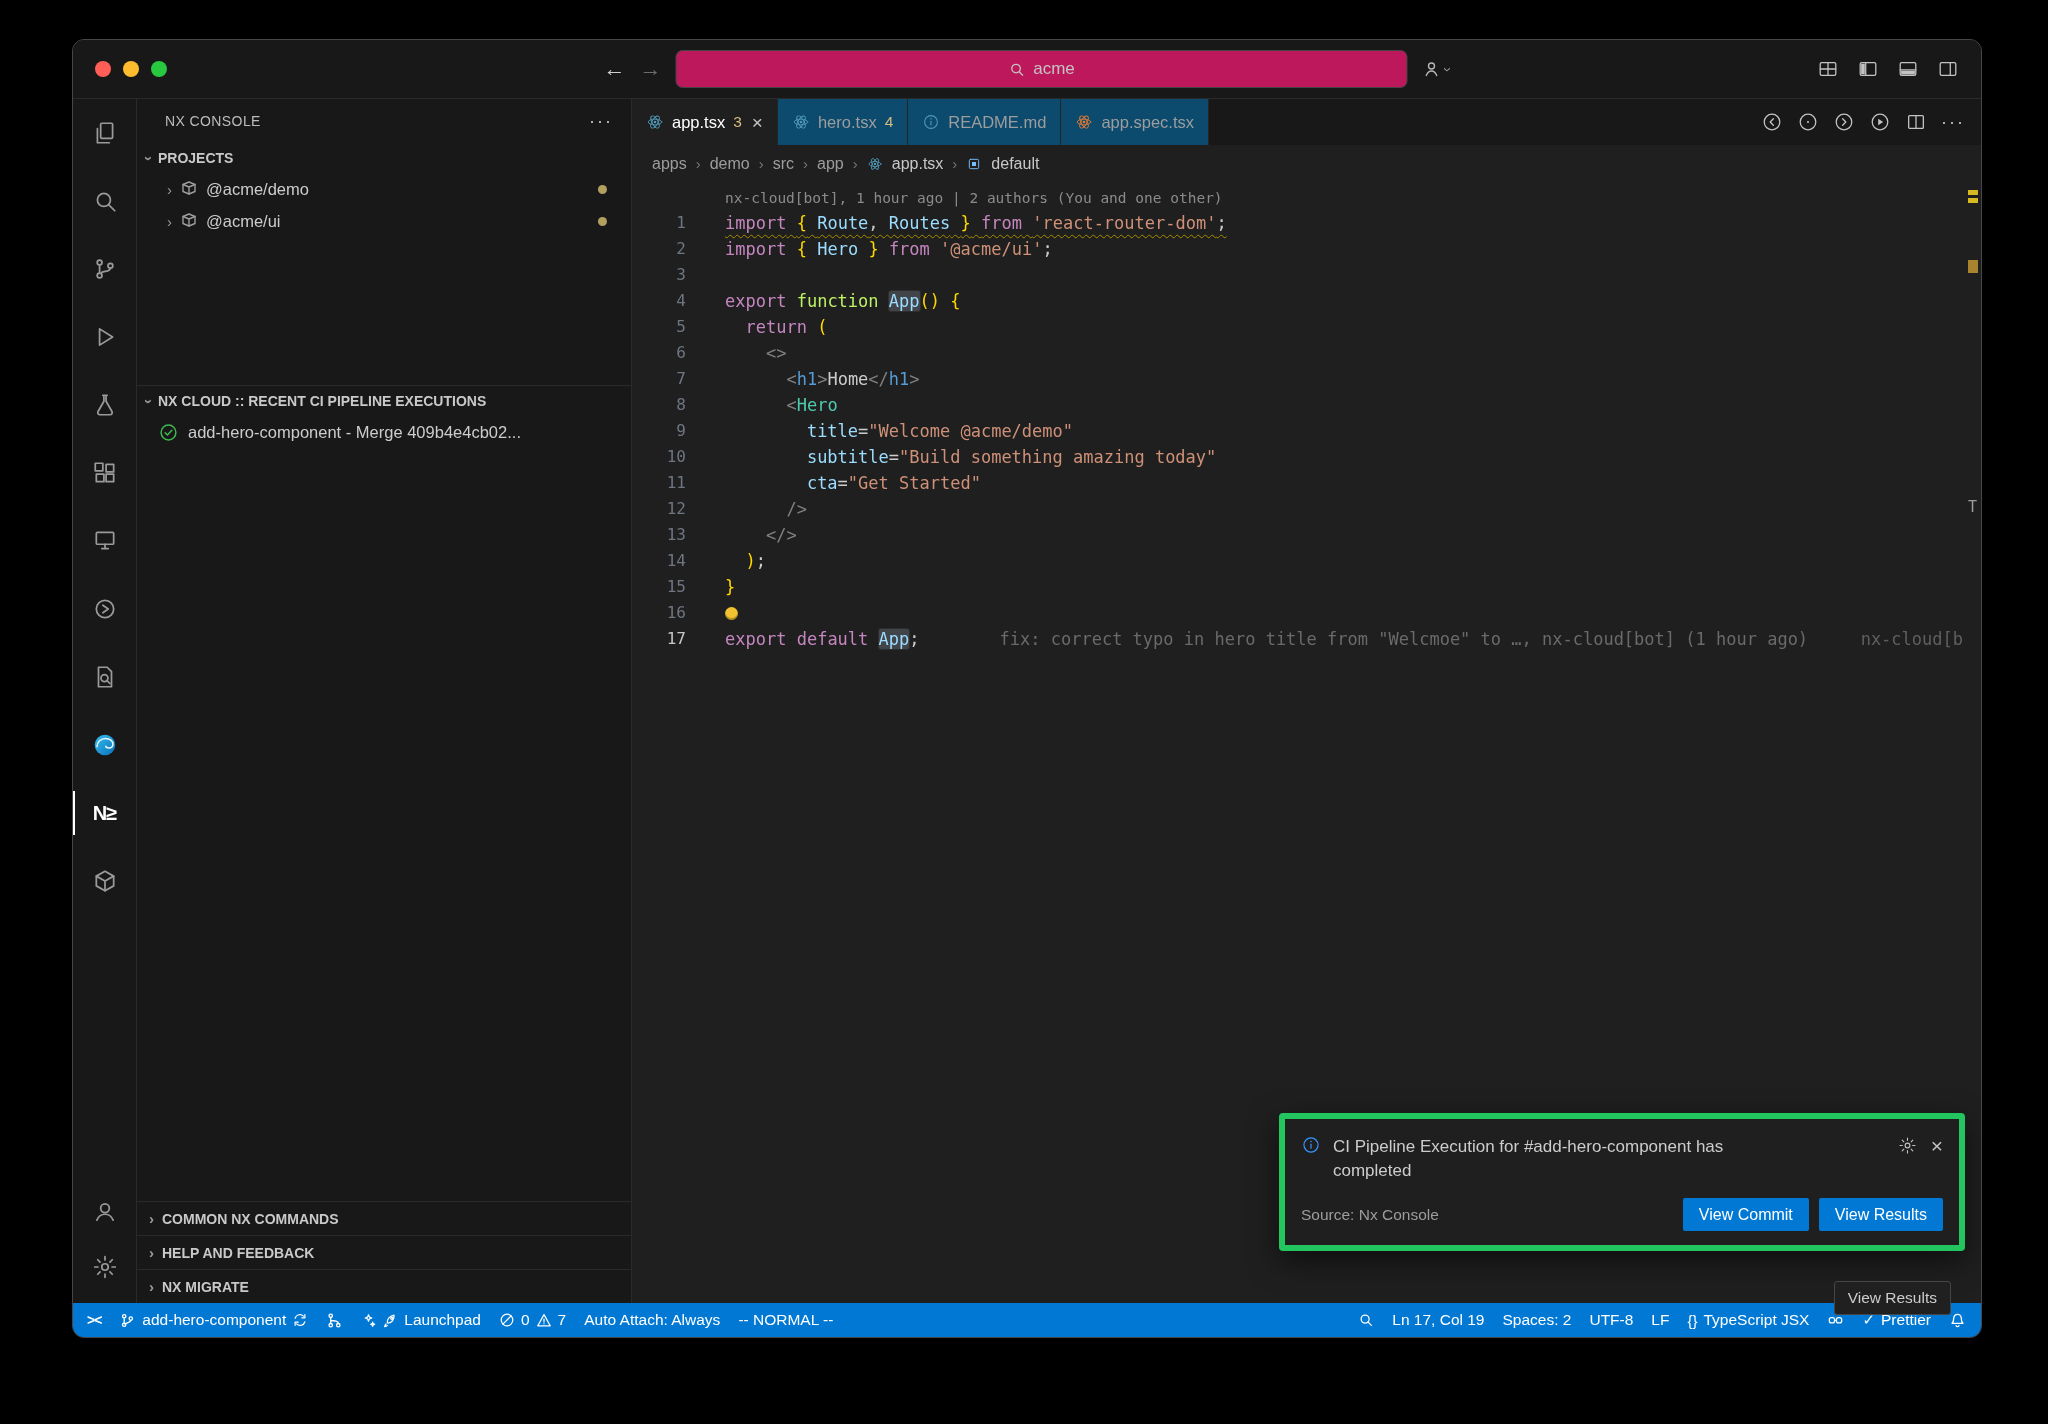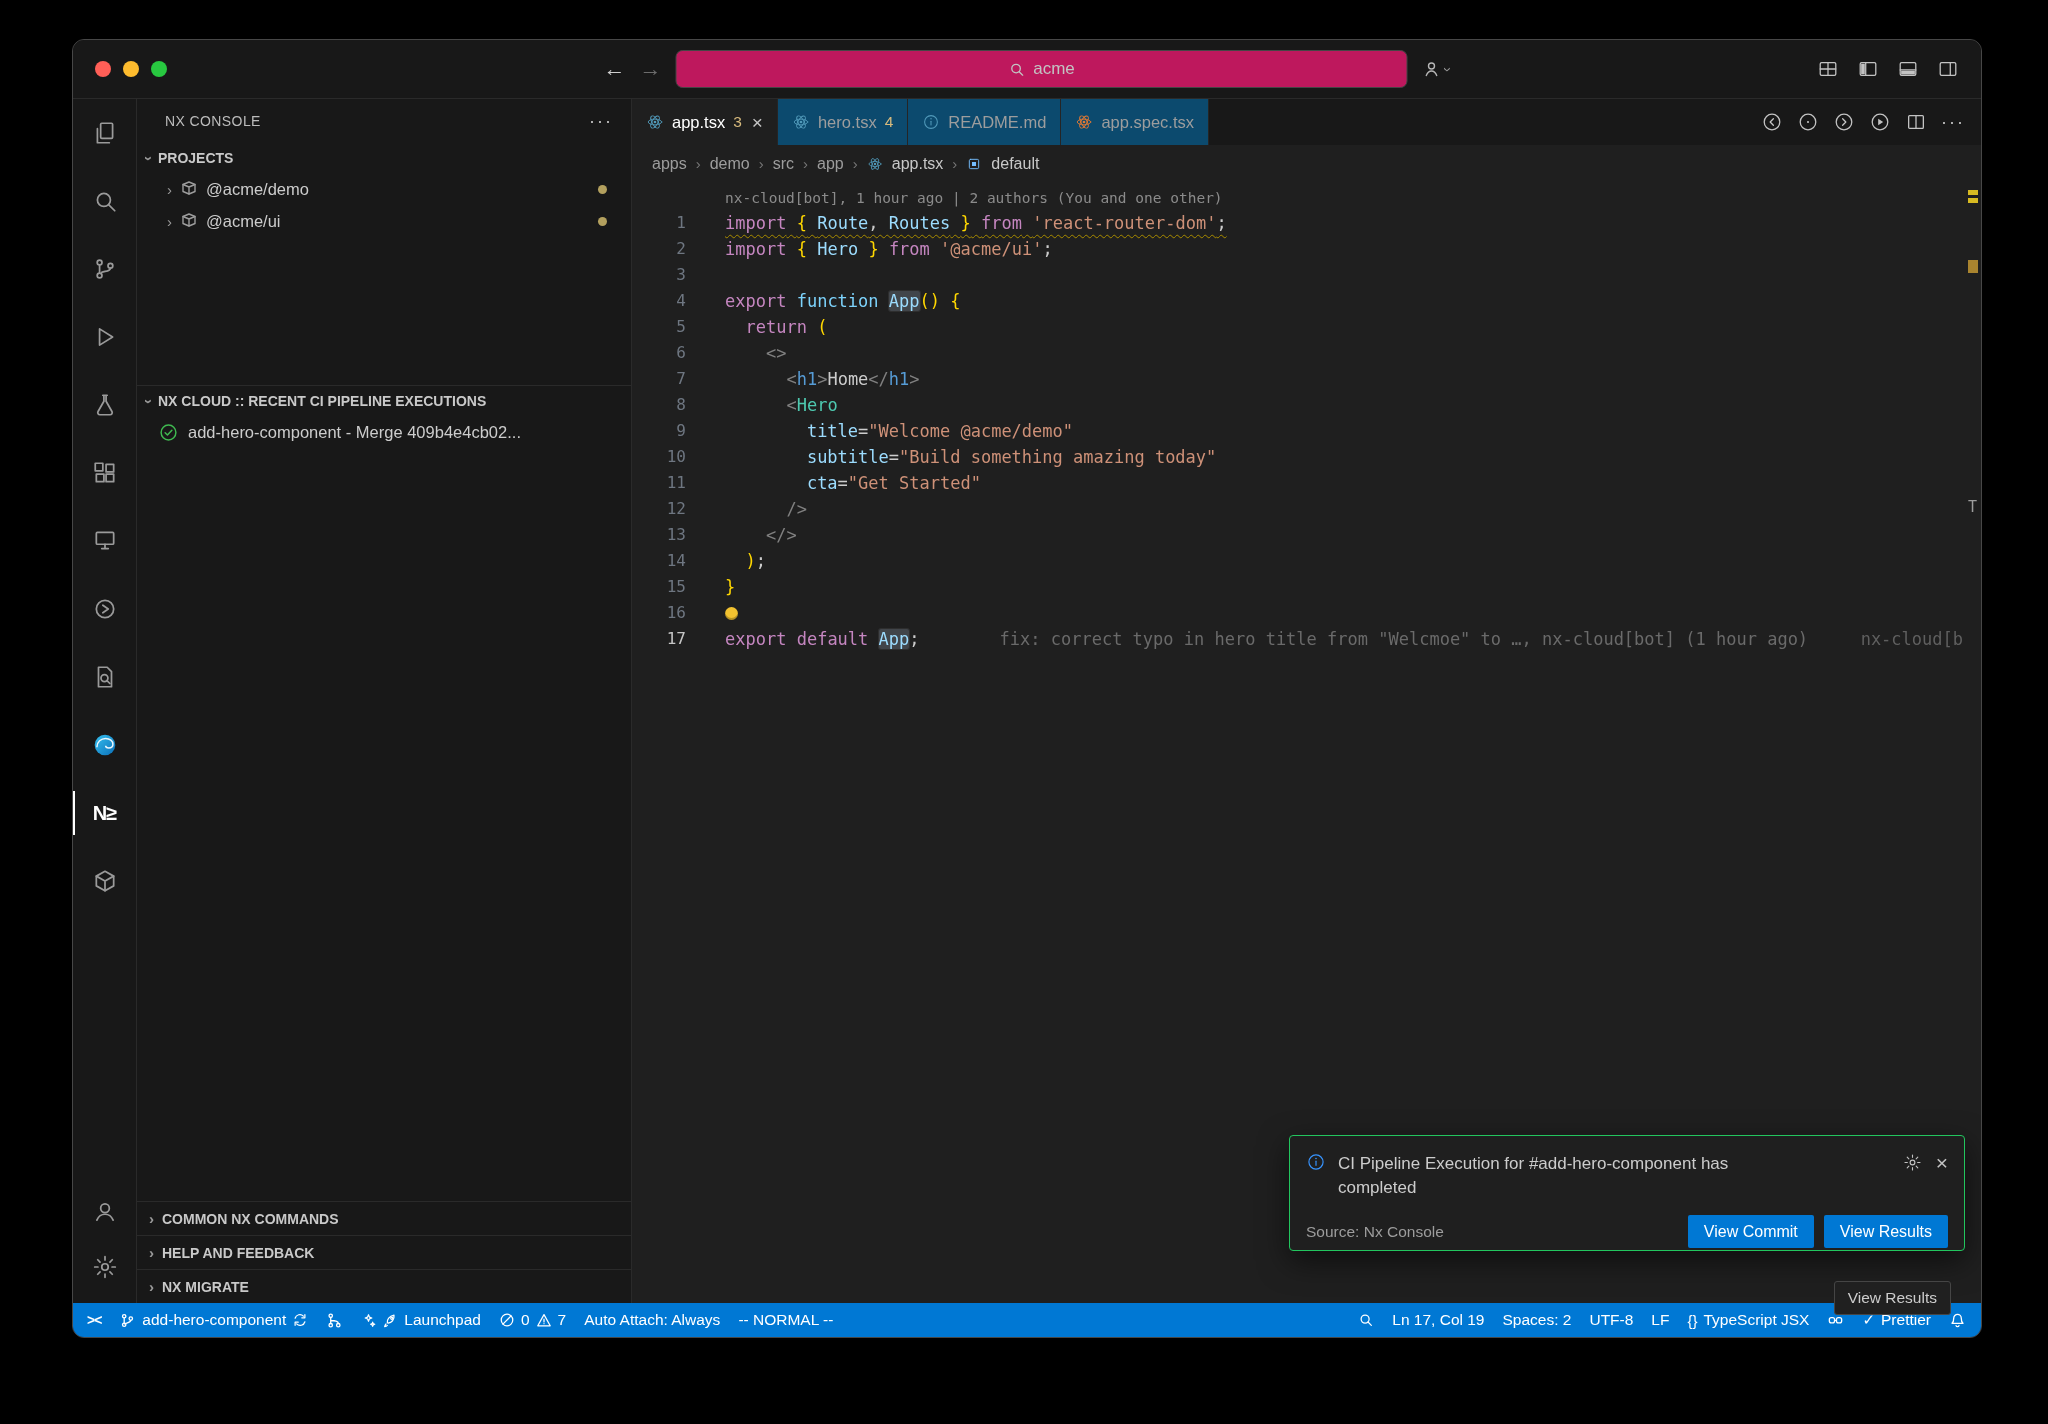--- a/index.html
+++ b/index.html
@@ -85,39 +85,39 @@
   
   .code-area{flex:1;position:relative;padding-top:4px;overflow:hidden;
     font-family:"DejaVu Sans Mono",monospace;font-size:17px;line-height:26px;}
   .code-line{display:flex;white-space:pre;height:26px;position:relative;}
   .ln{flex:0 0 54px;width:54px;text-align:right;color:#6e7681;font-size:16px;}
   .ln.active{color:#c6c6c6;}
   .lc{padding-left:39px;color:#cccccc;flex:1;}
   .lens-line{height:24px;line-height:24px;display:flex;white-space:pre;}
   .lens-pad{flex:0 0 54px;}
   .lens{padding-left:39px;color:#8b8b8b;font-size:14.5px;font-family:"DejaVu Sans Mono",monospace;}
-  .tk-kw{color:#c586c0}.tk-k2{color:#7dd3fc}.tk-v{color:#9cdcfe}.tk-s{color:#ce9178}
+  .tk-kw{color:#c586c0}.tk-k2{color:#bef264}.tk-v{color:#9cdcfe}.tk-s{color:#ce9178}
   .tk-fg{color:#cccccc}.tk-b1{color:#ffd700}.tk-jp{color:#808080}.tk-tg{color:#569cd6}.tk-cp{color:#4ec9b0}
   .tk-hl{color:#9cdcfe;background:rgba(99,108,118,.5);border-radius:2px;box-shadow:0 0 0 1px rgba(255,255,255,.07);}
   .squiggle{text-decoration-line:underline;text-decoration-style:wavy;text-decoration-color:#a88b00;
     text-decoration-thickness:1.3px;text-underline-offset:5px;}
   .inline-blame{color:#6a6a6a;margin-left:80px;}
   .edge-blame{position:absolute;right:18px;top:0;color:#5f5f5f;}
   .bulb{display:inline-block;width:13px;height:13px;border-radius:50%;background:#f2c230;
     position:relative;top:1px;box-shadow:inset 0 -2px 0 rgba(0,0,0,.25);}
   .ruler{position:absolute;right:0;top:0;bottom:0;width:16px;}
   .ruler .mark{position:absolute;right:3px;width:10px;}
   .ruler .m1{top:8px;height:5px;background:#d7ba22;}
   .ruler .m2{top:16px;height:5px;background:#d7ba22;}
   .ruler .m3{top:78px;height:13px;background:#a9842f;}
   .ruler .rl{position:absolute;right:4px;top:316px;color:#9d9d9d;font:15px "DejaVu Sans Mono",monospace;background:none;}
 
   
-  .toast{position:absolute;right:16px;bottom:52px;width:642px;background:#1f1f1f;border:1px solid #22c55e;
-    border-radius:4px;box-shadow:0 10px 30px rgba(0,0,0,.55);padding:16px 16px 2px;z-index:50;}
+  .toast{position:absolute;right:16px;bottom:52px;width:642px;background:#1f1f1f;border:6px solid #22c55e;
+    border-radius:4px;box-shadow:0 10px 30px rgba(0,0,0,.55);padding:16px 16px 14px;z-index:50;}
   .toast-row1{display:flex;align-items:flex-start;gap:12px;}
   .toast-msg{font-size:17px;color:#cccccc;line-height:1.45;width:450px;}
   .toast-icons{margin-left:auto;display:flex;align-items:center;gap:14px;color:#c3c3c3;}
   .toast-close{font-size:21px;line-height:1;color:#c3c3c3;}
   .toast-row2{display:flex;align-items:center;margin-top:14px;}
   .toast-src{font-size:15.5px;color:#9d9d9d;}
   .toast-btns{margin-left:auto;display:flex;gap:10px;}
   .btn{height:33px;padding:0 16px;background:#0078d4;color:#fff;border:none;border-radius:2px;
     font-size:16px;font-family:"Liberation Sans",sans-serif;display:flex;align-items:center;}
   .info-badge{color:#3794ff;}

